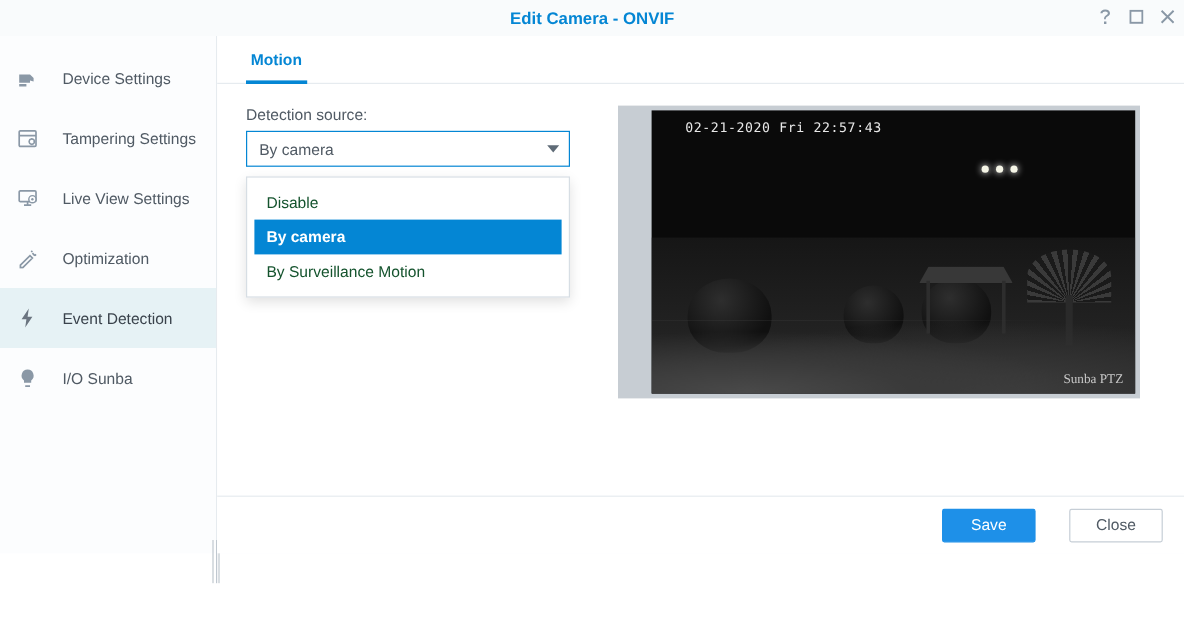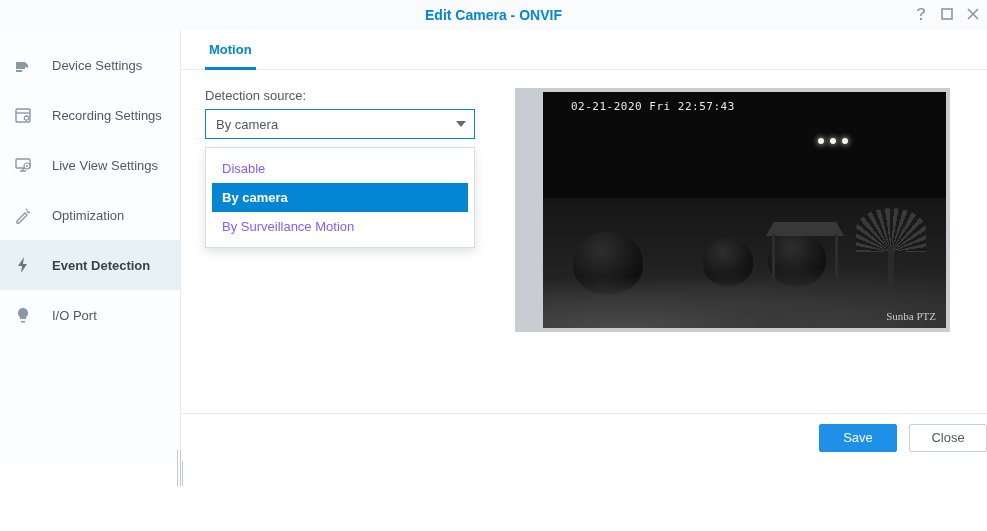--- a/index.html
+++ b/index.html
@@ -5,37 +5,37 @@
   * { box-sizing: border-box; margin: 0; padding: 0; }
   html, body { width: 987px; height: 531px; font-family: "Segoe UI", Arial, sans-serif; font-size: 13px; color: #505a64; background: #fff; overflow: hidden; }
   .window { width: 987px; height: 461px; background: #f9fbfc; position: relative; display: flex; flex-direction: column; }
   .titlebar { height: 30px; display: flex; align-items: center; justify-content: center; position: relative; }
   .titlebar .title { color: #0486d4; font-weight: 600; font-size: 14px; }
   .titlebar .win-controls { position: absolute; right: 6px; top: 6px; display: flex; gap: 10px; align-items: center; }
   .win-controls .ctrl { width: 16px; height: 16px; display: inline-flex; align-items: center; justify-content: center; color: #8a98a6; cursor: pointer; }
   .body { flex: 1 1 auto; display: flex; min-height: 0; }
   .sidebar { width: 233px; background: #fcfdfe; border-right: 1px solid #e6ebef; padding-top: 10px; position: relative; }
   .side-item { height: 50px; display: flex; align-items: center; padding: 0 14px; gap: 20px; color: #505a64; cursor: pointer; }
-  .side-item.active { background: #e6f2f5; font-weight: 700; color: #3a434c; }
+  .side-item.active { background: #e6f2f5; font-weight: 400; color: #3a434c; }
   .side-item .icon { width: 18px; height: 18px; display: inline-flex; align-items: center; justify-content: center; color: #8a98a6; }
   .side-item.active .icon { color: #6b7580; }
   .drag-handle { position: absolute; right: -3px; top: 420px; width: 6px; height: 36px; display: flex; justify-content: space-between; }
   .drag-handle span { width: 1px; background: #c0c8d0; }
   .main { flex: 1; background: #ffffff; display: flex; flex-direction: column; position: relative; }
   .tabs { height: 40px; display: flex; align-items: flex-end; border-bottom: 1px solid #e6ebef; padding-left: 24px; gap: 28px; }
   .tab { padding: 10px 4px 12px; color: #505a64; font-weight: 600; cursor: pointer; position: relative; }
   .tab.active { color: #0486d4; }
   .tab.active::after { content: ""; position: absolute; left: 0; right: 0; bottom: -1px; height: 3px; background: #0486d4; }
   .content { flex: 1; display: flex; padding: 18px 37px 0 24px; gap: 20px; min-height: 0; }
   .form-col { flex: 0 0 290px; }
   .form-label { color: #505a64; margin-bottom: 6px; }
   .combo { width: 270px; height: 30px; border: 1px solid #0486d4; background: #fff; display: flex; align-items: center; justify-content: space-between; padding: 0 8px 0 10px; color: #505a64; cursor: pointer; position: relative; }
   .combo .caret { width: 0; height: 0; border-left: 5px solid transparent; border-right: 5px solid transparent; border-top: 6px solid #5f6b77; }
   .dropdown { width: 270px; background: #fff; border: 1px solid #d7dee4; box-shadow: 0 4px 10px rgba(0,0,0,0.12); margin-top: 8px; padding: 6px; }
-  .dd-item { padding: 7px 10px; color: #8b5cf6; cursor: pointer; }
+  .dd-item { padding: 7px 10px; color: #14532d; cursor: pointer; }
   .dd-item.selected { background: #0486d4; color: #fff; font-weight: 600; }
   .preview-col { flex: 1; }
   .preview-frame { width: 435px; height: 244px; background: #c7cdd3; padding: 4px 4px 4px 28px; position: relative; }
   .preview-img { width: 100%; height: 100%; background: #0a0a0a; position: relative; overflow: hidden; }
   .ts { position: absolute; top: 8px; left: 28px; color: #e8e8e8; font-family: monospace; font-size: 11px; letter-spacing: 0.5px; }
   .wm { position: absolute; bottom: 6px; right: 10px; color: #c8c8c8; font-family: Georgia, serif; font-size: 11px; }
   .night-scene { position: absolute; inset: 0; }
   .ground { position: absolute; left: 0; right: 0; bottom: 0; height: 55%; background: linear-gradient(#161616, #2a2a2a); }
   .foliage-front { position: absolute; left: 0; right: 0; bottom: 0; height: 26%; background: radial-gradient(ellipse at 20% 100%, #4a4a4a 0%, #3a3a3a 30%, transparent 60%), radial-gradient(ellipse at 70% 100%, #3e3e3e 0%, #303030 40%, transparent 70%); }
   .bush { position: absolute; bottom: 42px; background: radial-gradient(circle at 40% 30%, #2e2e2e, #101010 70%); border-radius: 50% 50% 45% 45%; }
@@ -44,21 +44,21 @@
   .bush.b3 { left: 30px; width: 70px; height: 62px; bottom: 34px; }
   .palm { position: absolute; right: 20px; bottom: 40px; width: 70px; height: 80px; }
   .palm .trunk { position: absolute; left: 32px; bottom: 0; width: 6px; height: 42px; background: #2a2a2a; }
   .palm .fan { position: absolute; left: 0; bottom: 36px; width: 70px; height: 44px; background: repeating-conic-gradient(from -80deg at 50% 100%, #3a3a3a 0deg 6deg, #1a1a1a 6deg 12deg); border-radius: 50% 50% 0 0; }
   .tent { position: absolute; right: 102px; bottom: 50px; width: 78px; height: 56px; }
   .tent .roof { position: absolute; top: 0; left: 0; right: 0; height: 14px; background: #383838; clip-path: polygon(0 100%, 10% 0, 90% 0, 100% 100%); }
   .tent .pole { position: absolute; top: 12px; width: 3px; height: 44px; background: #2d2d2d; }
   .tent .p1 { left: 6px; } .tent .p2 { right: 6px; }
   .lights { position: absolute; right: 98px; top: 46px; display: flex; gap: 6px; }
   .lights span { width: 6px; height: 6px; background: #f5f5e6; border-radius: 50%; box-shadow: 0 0 6px #fff; }
-  .footer { height: 48px; border-top: 1px solid #e6ebef; display: flex; align-items: center; justify-content: flex-end; gap: 12px; background: #ffffff; }
+  .footer { height: 48px; border-top: 1px solid #e6ebef; display: flex; align-items: center; justify-content: flex-end; padding-right: 18px; gap: 28px; background: #ffffff; }
   .btn { min-width: 78px; height: 28px; border: 1px solid #c6ced6; background: #fff; color: #505a64; display: inline-flex; align-items: center; justify-content: center; cursor: pointer; border-radius: 2px; }
   .btn.primary { background: #1e90e8; border-color: #1e90e8; color: #fff; }
   svg { display: block; }
 </style>
 </head>
 <body>
 
 <div class="window">
 
   <div class="titlebar">
@@ -95,21 +95,21 @@
       </div>
       <div class="side-item">
         <span class="icon">
           <svg width="18" height="18" viewBox="0 0 18 18">
               <rect x="2" y="3" width="14" height="13" rx="1" fill="none" stroke="currentColor" stroke-width="1.4"></rect>
               <path d="M2 7h14" stroke="currentColor" stroke-width="1.4"></path>
               <circle cx="12.5" cy="12" r="2.2" fill="none" stroke="currentColor" stroke-width="1.2"></circle>
               <path d="M12.5 9v1M12.5 14v1M10 12h1M14 12h1" stroke="currentColor" stroke-width="1"></path>
             </svg>
         </span>
-        <span>Recording Settings</span>
+        <span>Tampering Settings</span>
       </div>
       <div class="side-item">
         <span class="icon">
           <svg width="18" height="18" viewBox="0 0 18 18">
               <rect x="2" y="3" width="14" height="9" rx="1" fill="none" stroke="currentColor" stroke-width="1.4"></rect>
               <path d="M6 15h6M9 12v3" stroke="currentColor" stroke-width="1.4"></path>
               <circle cx="13" cy="10" r="3" fill="#fcfdfe" stroke="currentColor" stroke-width="1.2"></circle>
               <circle cx="13" cy="10" r="1" fill="currentColor"></circle>
             </svg>
         </span>
@@ -130,21 +130,21 @@
             </svg>
         </span>
         <span>Event Detection</span>
       </div>
       <div class="side-item">
         <span class="icon">
           <svg width="18" height="18" viewBox="0 0 18 18">
               <path d="M9 2a5 5 0 0 1 3 9v2H6v-2A5 5 0 0 1 9 2zM7 15h4v1.5H7z" fill="currentColor"></path>
             </svg>
         </span>
-        <span>I/O Port</span>
+        <span>I/O Sunba</span>
       </div>
       <div class="drag-handle">
           <span></span>
           <span></span>
           <span></span>
         </div>
     </div>
 
     <div class="main">
       <div class="tabs">

